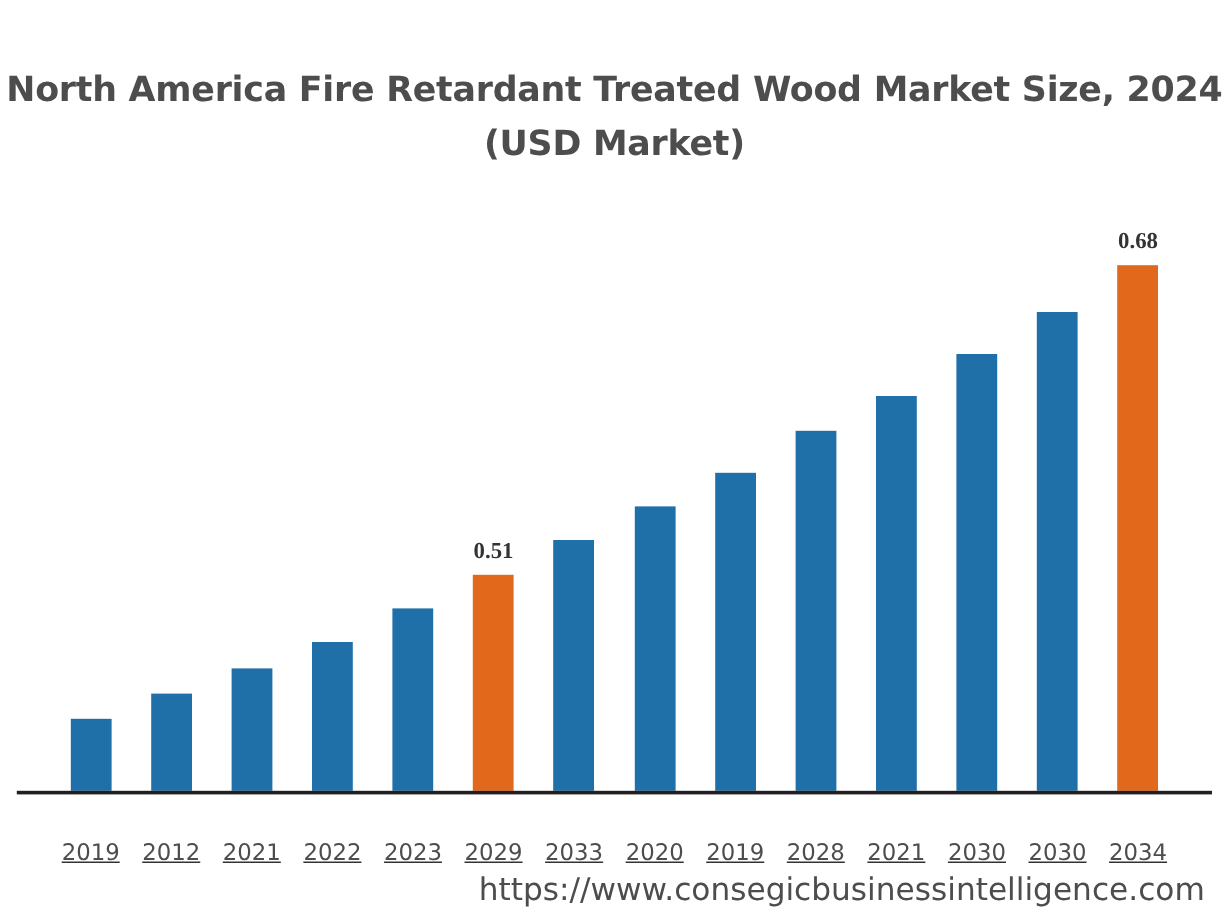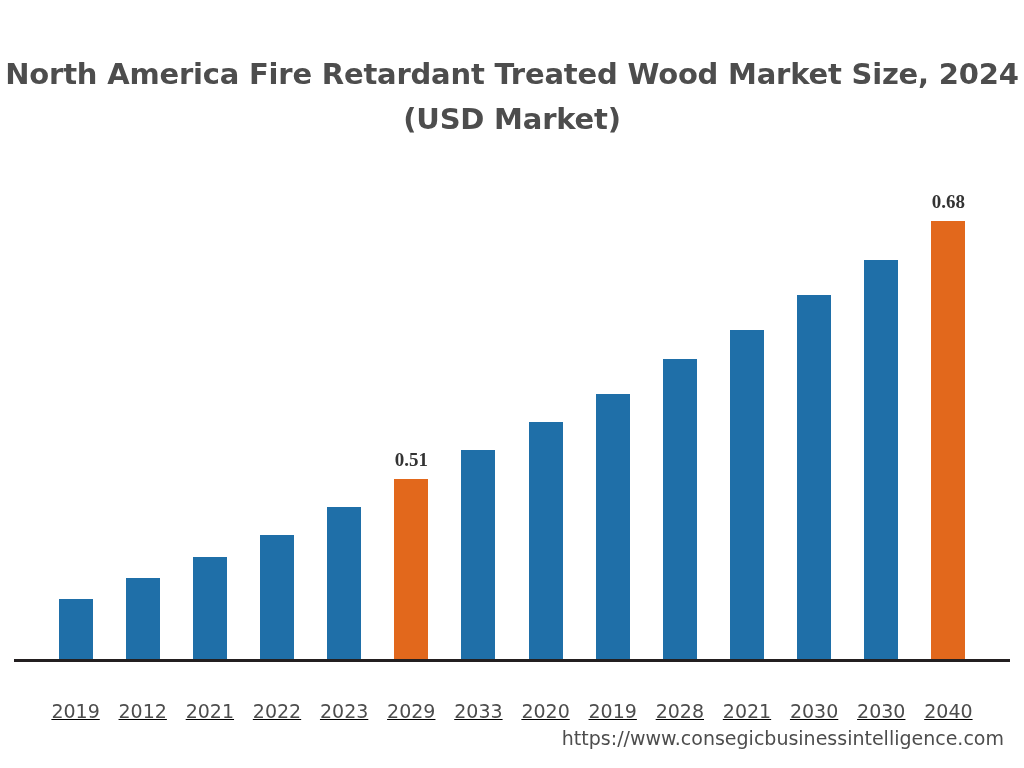--- a/index.html
+++ b/index.html
@@ -104,21 +104,21 @@
     text-align: center;
     font-size: 19px;
     color: #4d4d4d;
   }
   .source-url {
     position: absolute;
     left: 0;
     top: 727px;
     width: 1004px;
     text-align: right;
-    font-size: 19px;
+    font-size: 26px;
     color: #4d4d4d;
   }
 </style>
 </head>
 <body>
 
 <div class="chart-wrap">
 
   <div class="chart-title">
     <span>North America Fire Retardant Treated Wood Market Size, 2024</span>
@@ -209,18 +209,18 @@
     <div class="x-label">2022</div>
     <div class="x-label">2023</div>
     <div class="x-label">2029</div>
     <div class="x-label">2033</div>
     <div class="x-label">2020</div>
     <div class="x-label">2019</div>
     <div class="x-label">2028</div>
     <div class="x-label">2021</div>
     <div class="x-label">2030</div>
     <div class="x-label">2030</div>
-    <div class="x-label">2040</div>
+    <div class="x-label">2034</div>
   </div>
 
   <div class="source-url">https://www.consegicbusinessintelligence.com</div>
 
 </div>
 
 </body></html>

